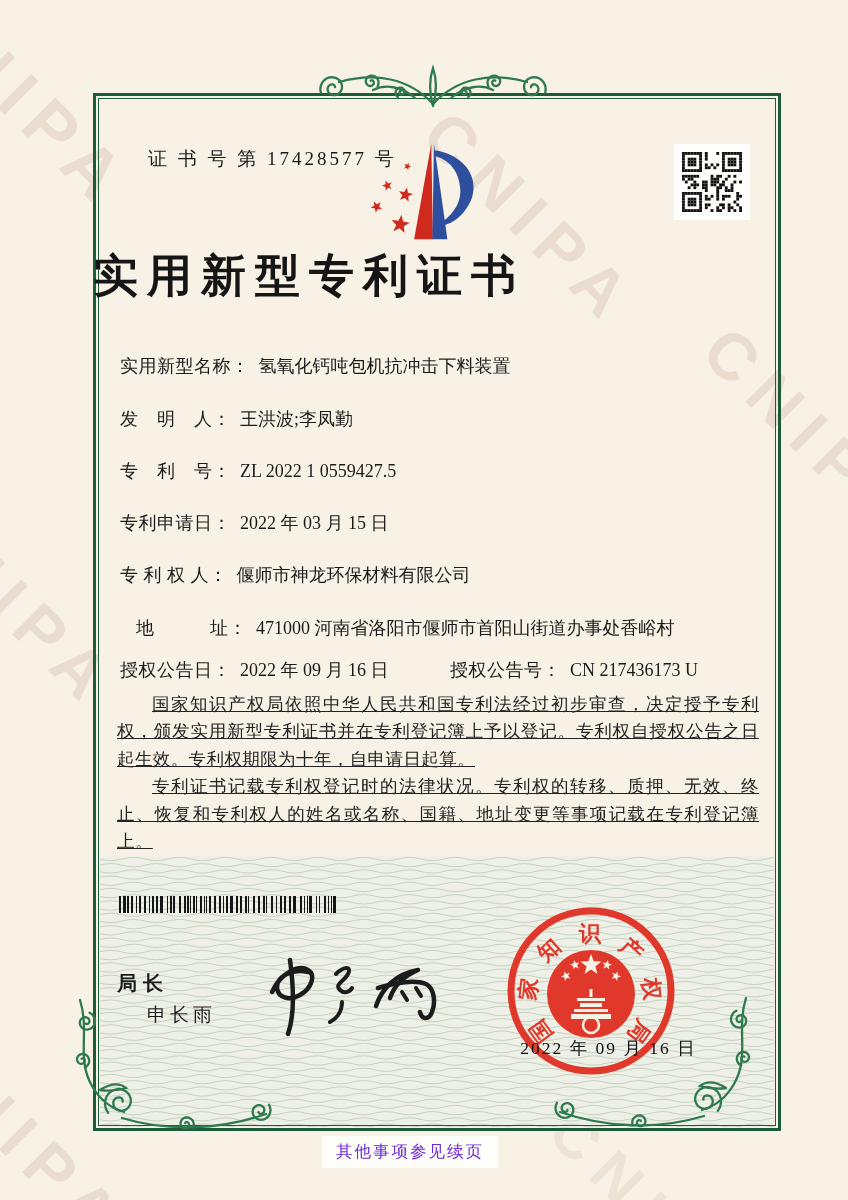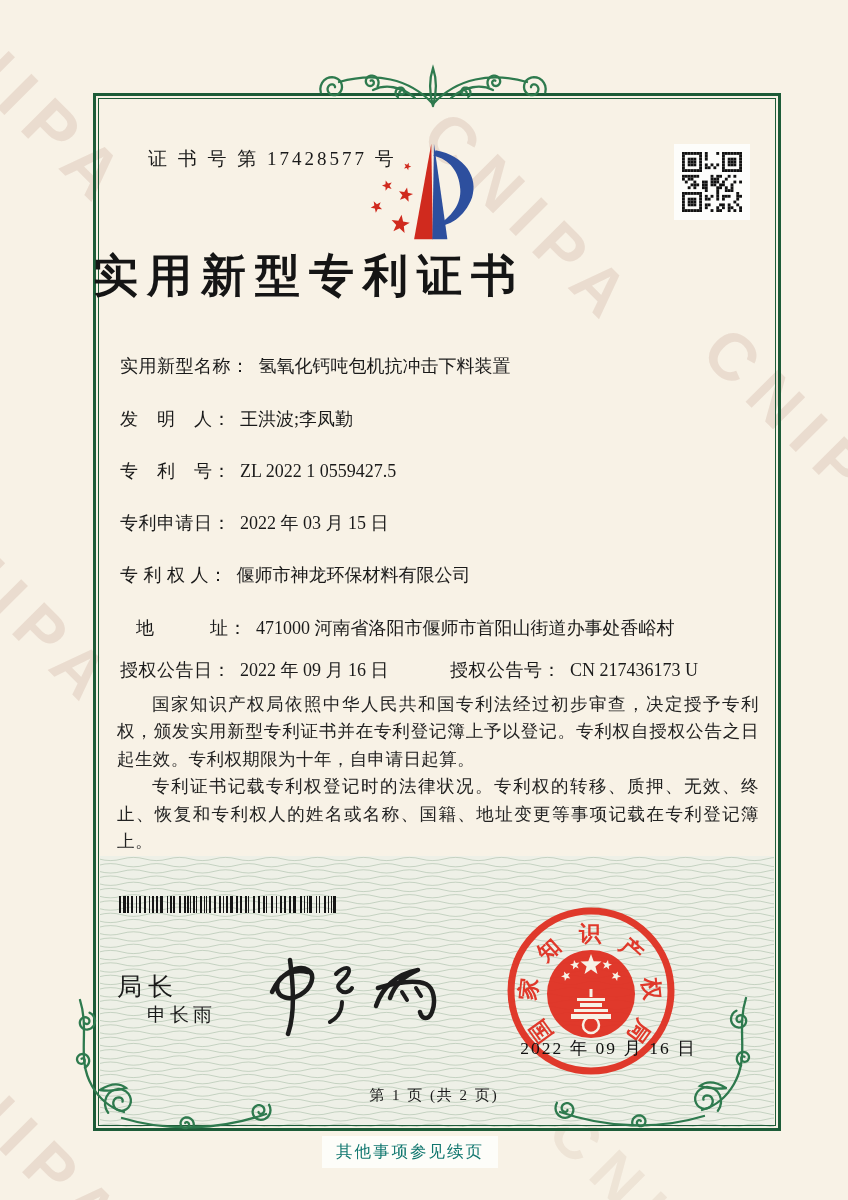--- a/index.html
+++ b/index.html
@@ -31,39 +31,39 @@
   .title{position:absolute;left:93px;top:246px;width:682px;
          font-size:45px;font-weight:bold;letter-spacing:9px;color:#151515;}
 
   .row{position:absolute;left:120px;width:640px;font-size:18px;white-space:nowrap;}
   .row .lbl{letter-spacing:0.5px;}
   .row .val{margin-left:9px;}
   .row .pair2{position:absolute;left:330px;top:0;}
 
   .paras{position:absolute;left:117px;top:691px;width:642px;z-index:4;}
   .paras p{margin:0;font-size:17.5px;line-height:27.4px;text-align:justify;
-           text-indent:2em;letter-spacing:0.4px;color:#222;}
+           text-indent:2em;letter-spacing:0.4px;color:#222;text-decoration:underline;}
 
   .barcode{position:absolute;left:119px;top:896px;z-index:4;}
-  .signer-title{position:absolute;left:117px;top:970px;font-size:25px;letter-spacing:6px;z-index:4;}
+  .signer-title{position:absolute;left:117px;top:970px;font-size:20px;letter-spacing:6px;z-index:4;font-weight:bold;}
   .signer-name{position:absolute;left:117px;top:1002px;font-size:19px;letter-spacing:4px;z-index:4;margin-left:30px;}
   .signature{position:absolute;left:250px;top:930px;z-index:4;}
 
   .seal{position:absolute;left:503px;top:903px;width:176px;height:176px;z-index:4;opacity:0.96;}
   .seal svg{position:absolute;left:0;top:0;}
   .seal-ring{position:absolute;left:0;top:0;width:176px;height:176px;}
   .seal-ring span{position:absolute;font-size:22px;font-weight:bold;color:#e03224;
                   font-family:"Liberation Serif","DejaVu Serif",serif;}
   .seal-date{position:absolute;left:516px;top:1036px;width:185px;text-align:center;
              font-size:17.5px;letter-spacing:2px;color:#111;z-index:5;}
 
   .page-footer{position:absolute;left:93px;top:1086px;width:682px;text-align:center;
                font-size:15px;letter-spacing:2px;z-index:4;}
   .cont-note{position:absolute;left:322px;top:1136px;padding:5px 14px;background:#fdfdf9;
-             font-size:16.5px;letter-spacing:2px;z-index:4;color:#0f766e;}
+             font-size:16.5px;letter-spacing:2px;z-index:4;color:#6d28d9;}
 
   .flourish{position:absolute;z-index:3;pointer-events:none;}
   #flourish-top{left:283px;top:60px;}
   #flourish-bl{left:66px;top:998px;}
   #flourish-br{left:520px;top:996px;transform:scaleX(-1);}
 </style>
 </head>
 <body>
 
 <div class="page">
@@ -504,16 +504,15 @@
           <span style="left: 15.3342px; top: 70.6238px; transform: rotate(-84deg);">家</span>
           <span style="left: 35.183px; top: 31.6682px; transform: rotate(-42deg);">知</span>
           <span style="left: 76px; top: 16px; transform: rotate(0deg);">识</span>
           <span style="left: 116.817px; top: 31.6682px; transform: rotate(42deg);">产</span>
           <span style="left: 136.666px; top: 70.6238px; transform: rotate(84deg);">权</span>
           <span style="left: 125.35px; top: 112.855px; transform: rotate(126deg);">局</span>
         </div>
     </div>
     <div class="seal-date">2022 年 09 月 16 日</div>
 
-    <div class="page-footer">第 1 页 (共 2 页)</div>
     <div class="cont-note">其他事项参见续页</div>
   </div>
 </div>
 
 </body></html>

